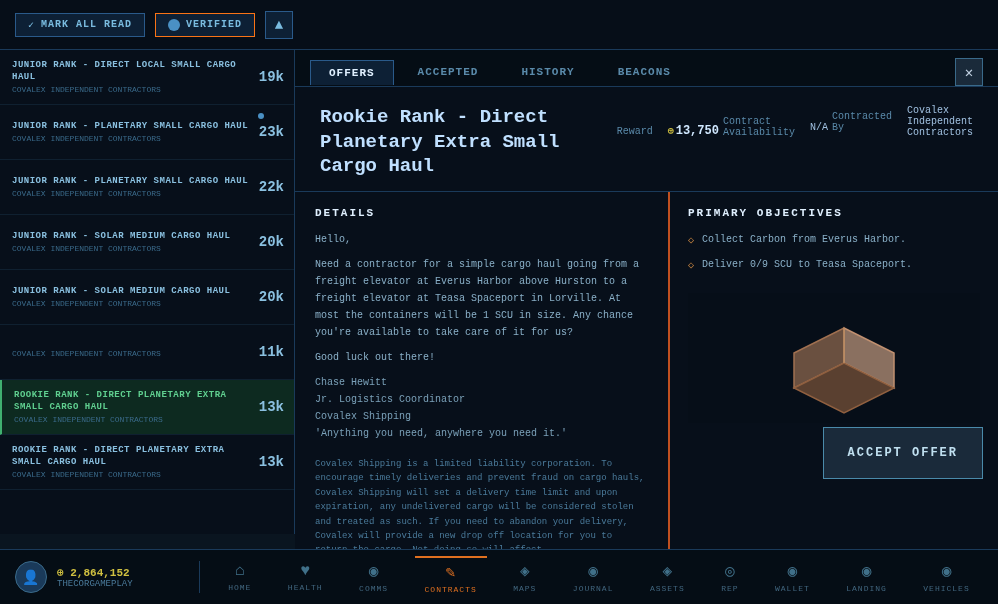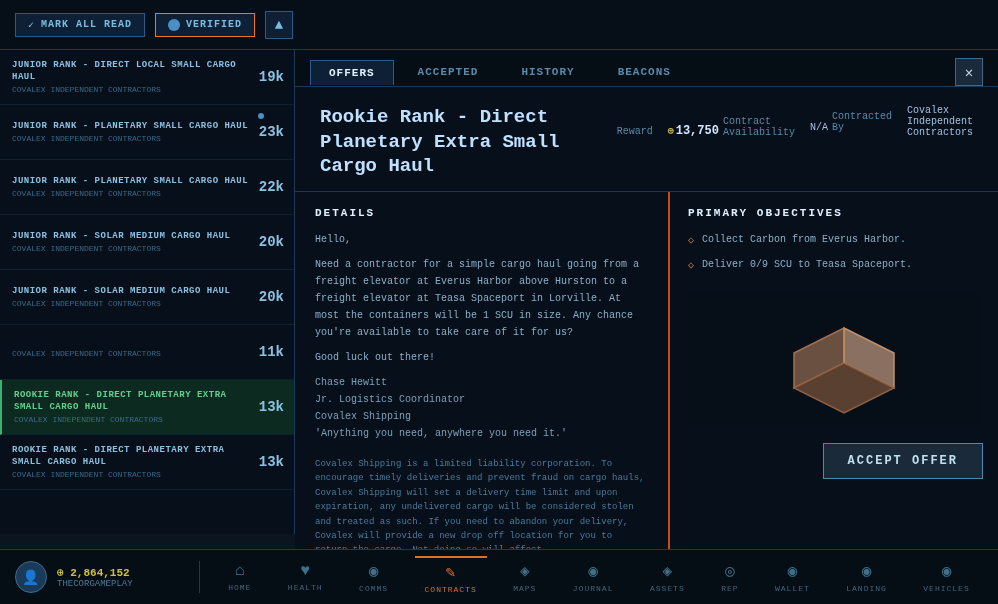--- a/index.html
+++ b/index.html
@@ -308,21 +308,21 @@
     }
 
     
     .accept-btn {
       position: absolute;
       bottom: 70px;
       right: 15px;
       background: #1a2a3a;
       border: 1px solid #4a8aaa;
       color: #c0e0f0;
-      padding: 10px 24px;
+      padding: 18px 24px;
       font-family: 'Courier New', monospace;
       font-size: 12px;
       font-weight: bold;
       letter-spacing: 2px;
       cursor: pointer;
       text-transform: uppercase;
     }
 
     
     .bottom-bar {

